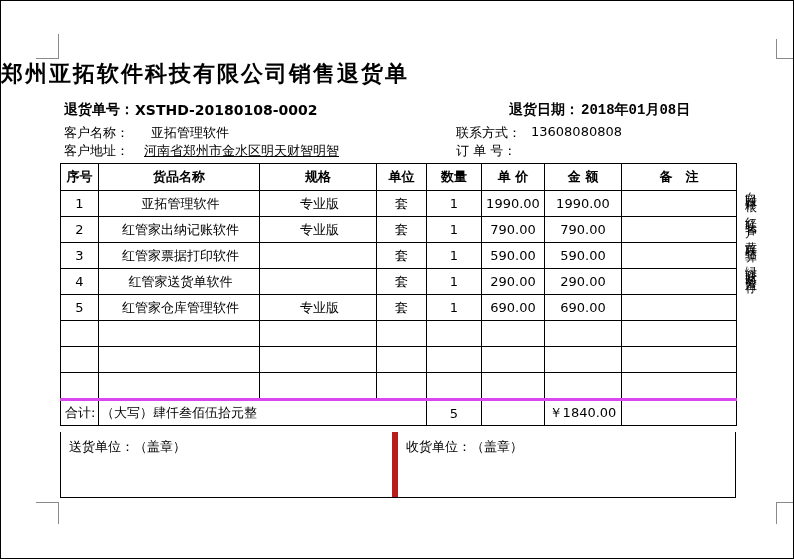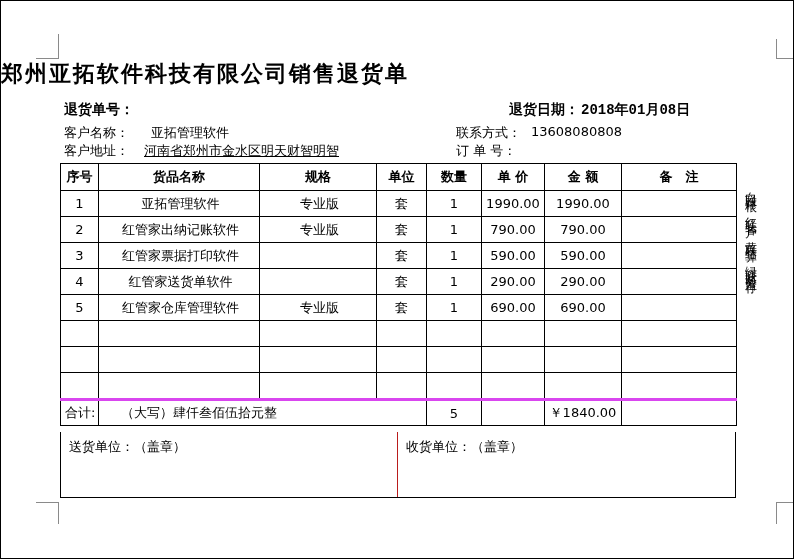--- a/index.html
+++ b/index.html
@@ -39,29 +39,29 @@
     border-collapse: collapse; table-layout: fixed;
     font-size: 13px;
   }
   .doc-table th, .doc-table td {
     border: 1px solid #000; padding: 0 4px; overflow: hidden; white-space: nowrap;
   }
   .doc-table th { height: 26px; font-size: 13px; font-weight: bold; text-align: center; }
   .doc-table td { height: 25px; text-align: center; }
   .doc-table td.l { text-align: center; padding-left: 7px; }
   .doc-table tr.total-row td { border-top: 3px solid #d946ef; height: 24px; }
-  .doc-table tr.total-row td.words { text-align: left; padding-left: 22px; }
+  .doc-table tr.total-row td.words { text-align: left; padding-left: 2px; }
 
   .sign-row {
     position: absolute; left: 59px; top: 431px; width: 676px; height: 66px;
     border: 1px solid #000; border-top: none;
     display: flex; box-sizing: border-box; font-size: 13px;
   }
   .sign-cell { flex: 1 1 50%; padding: 6px 8px; box-sizing: border-box; }
-  .sign-cell.first { border-right: 1px solid #b91c1c; }
+  .sign-cell.first { border-right: 6px solid #b91c1c; }
 
   .side-copies {
     position: absolute; left: 741px; top: 181px;
     display: flex; flex-direction: column; gap: 13px;
     font-size: 12px;
   }
   .side-copies .copy {
     writing-mode: vertical-rl; text-orientation: upright; letter-spacing: 3px;
   }
 </style>
@@ -71,20 +71,21 @@
 <div class="page">
 
   <div class="mark mark-tl"></div>
   <div class="mark mark-tr"></div>
   <div class="mark mark-bl"></div>
   <div class="mark mark-br"></div>
 
   <div class="title">郑州亚拓软件科技有限公司销售退货单</div>
 
   <span class="hf bold" style="left:63px; top:100px;">退货单号：</span>
+  <span class="hf bold" style="left:134px; top:101px;">XSTHD-20180108-0002</span>
   <span class="hf bold" style="left:508px; top:100px;">退货日期：</span>
   <span class="hf bold" style="left:580px; top:100px;font-family:Liberation Mono, monospace;">2018年01月08日</span>
 
   <span class="hf" style="left:63px; top:123px;">客户名称：</span>
   <span class="hf" style="left:150px; top:123px;">亚拓管理软件</span>
   <span class="hf" style="left:455px; top:123px;">联系方式：</span>
   <span class="hf" style="left:530px; top:123px;">13608080808</span>
 
   <span class="hf" style="left:63px; top:141px;">客户地址：</span>
   <span class="hf" style="left:143px; top:141px;text-decoration:underline;">河南省郑州市金水区明天财智明智</span>

